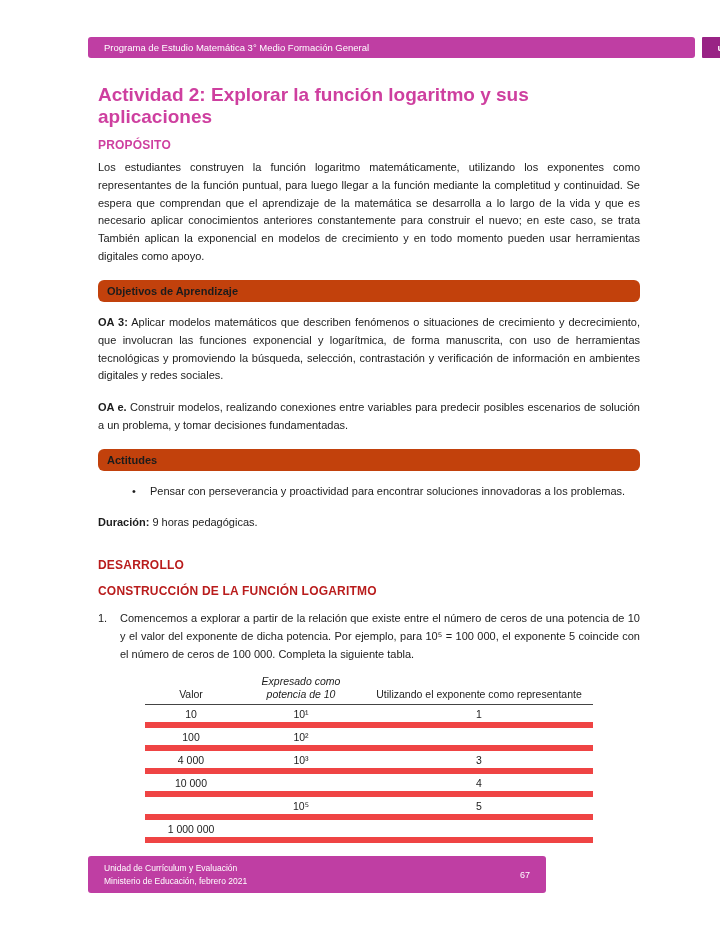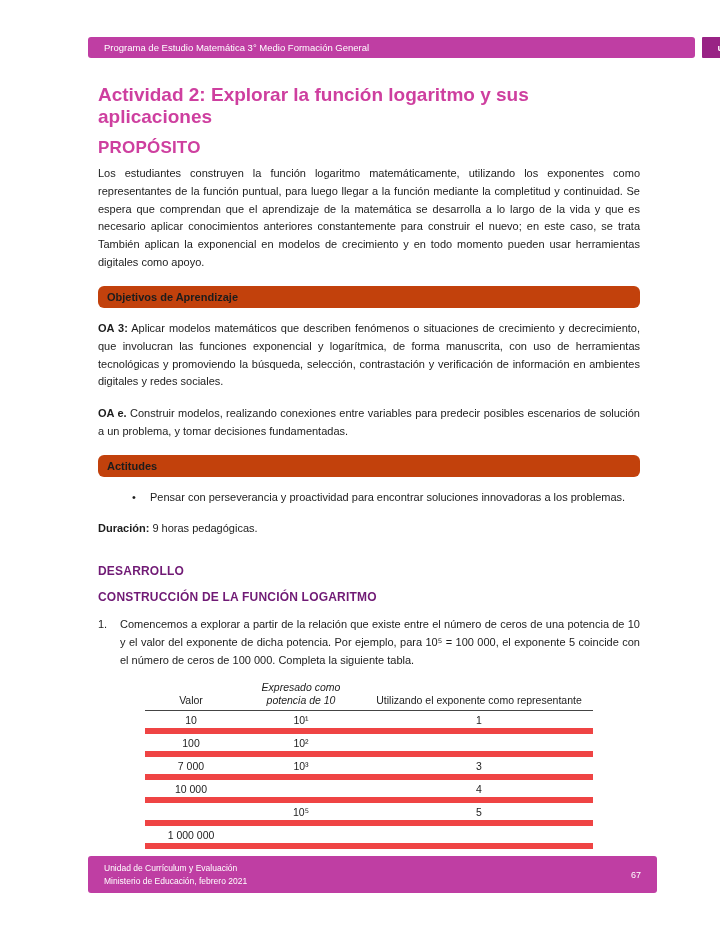--- a/index.html
+++ b/index.html
@@ -25,37 +25,37 @@
   .unit-badge {
     width: 70px; background: #992385; border-radius: 1px;
     color: #fff; font-size: 9.5px; font-weight: bold;
     display: flex; align-items: center; justify-content: center; height: 21px;
   }
 
   
   .content { position: absolute; top: 84px; left: 98px; width: 542px; }
 
   .page-title { color: #ce3f9f; font-weight: bold; font-size: 19px; margin: 0 0 10px 0; }
-  .sub-heading { color: #ce3f9f; font-weight: bold; font-size: 17px; margin: 0 0 7px 0; letter-spacing: 0.2px; }
+  .sub-heading { color: #ce3f9f; font-weight: bold; font-size: 12px; margin: 0 0 7px 0; letter-spacing: 0.2px; }
 
   .para { font-size: 11px; line-height: 1.62; text-align: justify; margin: 0 0 14px 0; }
   .bold { font-weight: bold; }
 
   .band {
     background: #c2410c; font-weight: bold; font-size: 11px;
     padding: 5px 9px; margin: 4px 0 12px 0; border-radius: 6px;
   }
 
   ul.bullets { margin: 0 0 16px 0; padding: 0 0 0 36px; }
   ul.bullets li { font-size: 11px; line-height: 1.6; list-style: none; position: relative; margin-left: 16px; }
   ul.bullets li::before { content: "\2022"; position: absolute; left: -18px; top: 0; }
 
   .duracion { font-size: 11px; margin: 0 0 30px 0; }
 
-  .dev-heading { color: #701a75; font-weight: bold; font-size: 12px; margin: 0 0 12px 0; letter-spacing: 0.2px; }
+  .dev-heading { color: #b91c1c; font-weight: bold; font-size: 12px; margin: 0 0 12px 0; letter-spacing: 0.2px; }
 
   .numbered { display: flex; font-size: 11px; line-height: 1.62; margin: 0 0 10px 0; }
   .numbered .num { width: 22px; flex: 0 0 22px; }
   .numbered .txt { flex: 1; text-align: justify; }
 
   
   table.ptable { border-collapse: collapse; margin: 10px auto 0 auto; font-size: 10.5px; }
   table.ptable th {
     font-weight: normal; text-align: center; vertical-align: bottom;
     padding: 1px 10px 3px 10px; border-bottom: 1px solid #444; line-height: 1.25;
@@ -65,21 +65,21 @@
     height: 15px;
   }
   .col-valor { width: 92px; }
   .col-pot { width: 128px; font-style: italic; }
   .col-exp { width: 228px; }
 
   .table-caption { text-align: center; font-size: 9px; margin-top: 12px; color: #222; }
 
   
   .footer {
-    position: absolute; top: 856px; left: 88px; width: 569px; height: 37px;
+    position: absolute; top: 856px; left: 88px; width: 458px; height: 37px;
     background: #bf3ea3; border-radius: 3px; color: #fff;
     display: flex; align-items: center; justify-content: space-between;
     padding: 0 16px; font-size: 8.5px;
   }
   .footer .lines { line-height: 1.5; }
   .footer .page-num { font-size: 9px; }
 </style>
 </head>
 <body>
 
@@ -138,21 +138,21 @@
           <td>10</td>
           <td>10¹</td>
           <td>1</td>
         </tr>
         <tr>
           <td>100</td>
           <td>10²</td>
           <td></td>
         </tr>
         <tr>
-          <td>7 000</td>
+          <td>4 000</td>
           <td>10³</td>
           <td>3</td>
         </tr>
         <tr>
           <td>10 000</td>
           <td></td>
           <td>4</td>
         </tr>
         <tr>
           <td></td>

